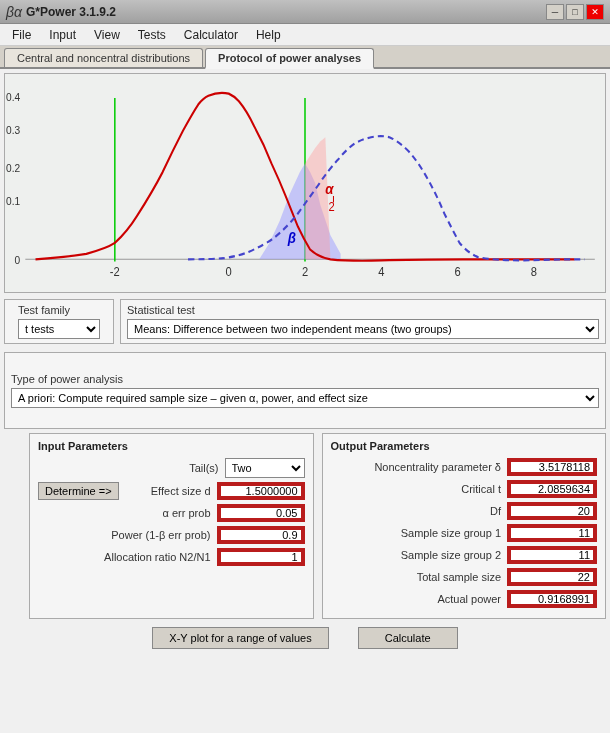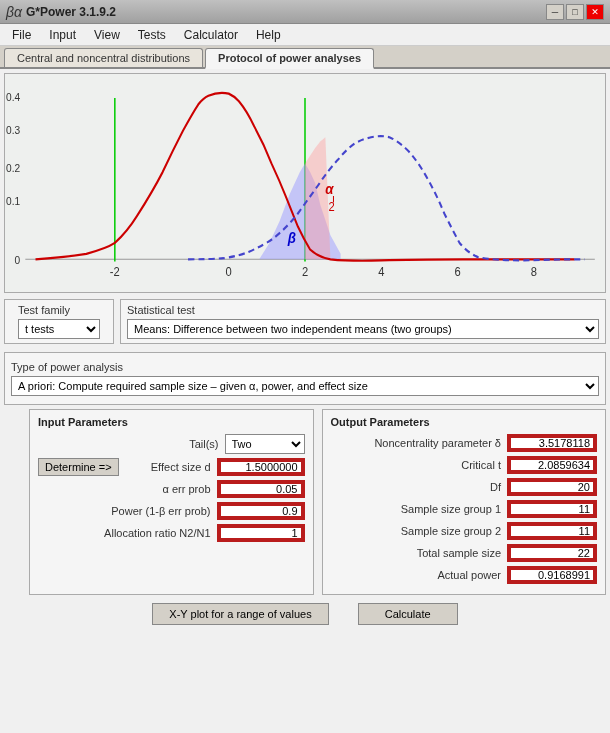--- a/index.html
+++ b/index.html
@@ -293,21 +293,21 @@
       </select>
     </div>
     <div class="section-box" style="flex:1; padding:4px 6px;">
       <div class="section-label">Statistical test</div>
       <select style="width:100%;">
         <option>Means: Difference between two independent means (two groups)</option>
       </select>
     </div>
   </div>
 
-  <div class="section-box" style="margin-bottom:4px; padding:8px 6px;">
+  <div class="section-box" style="margin-bottom:4px; padding:20px 6px;">
     <div class="section-label">Type of power analysis</div>
     <select style="width:100%;">
       <option>A priori: Compute required sample size – given α, power, and effect size</option>
     </select>
   </div>
 
   <div class="params-container">
 
     <div class="input-params">
       <div class="params-title">Input Parameters</div>

